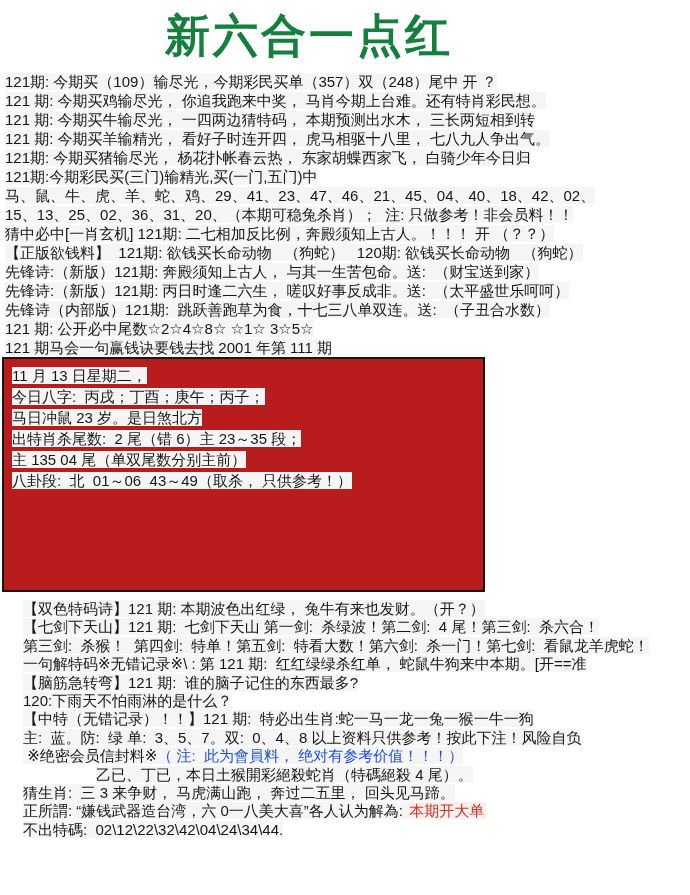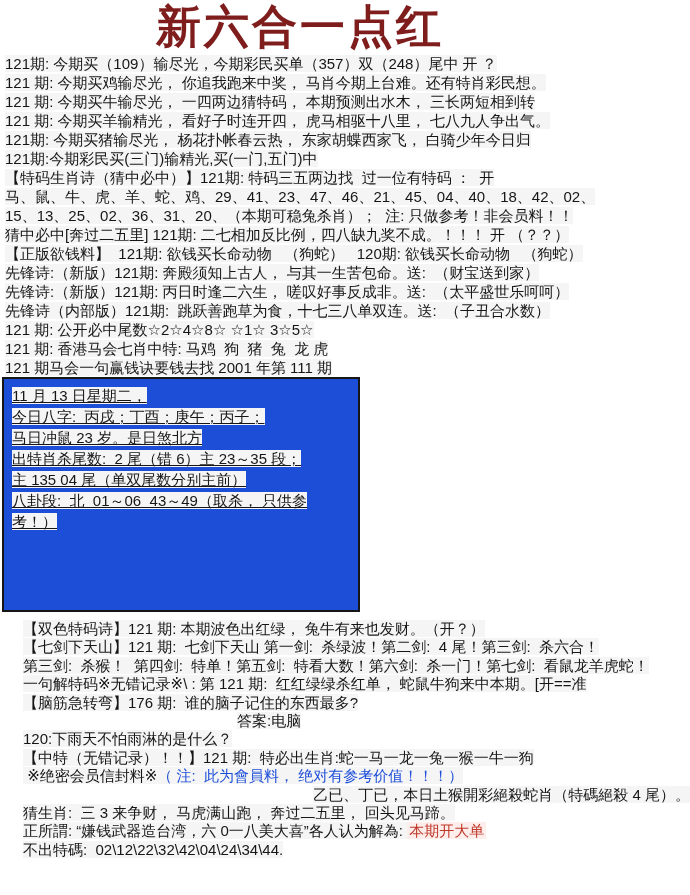--- a/index.html
+++ b/index.html
@@ -5,58 +5,57 @@
   html,body{margin:0;padding:0;background:#ffffff;}
   .page{
     position:relative;
     width:690px;height:895px;
     background:#ffffff;
     color:#161616;
     font-family:"Liberation Sans","DejaVu Sans",sans-serif;
     overflow:hidden;
   }
   .title{
-    margin:0;
+    margin:9px;
     padding-top:1px;
     width:600px;
     text-align:center;
     font-family:"Liberation Serif","DejaVu Serif",serif;
     font-weight:bold;
     font-size:45px;
     line-height:53px;
     letter-spacing:3px;
-    color:#7f1d1d;
+    color:#15803d;
   }
   .line{
     font-size:15px;
     line-height:19px;
     padding-left:5px;
     white-space:pre-wrap;
   }
   .b-line{
     font-size:15px;
     line-height:18.4px;
     padding-left:23px;
     white-space:pre-wrap;
   }
   .t{background:#f5f5f5;margin-top:7px;}
   .almanac-box{
     box-sizing:border-box;
-    width:358px;
+    width:483px;
     height:235px;
     margin-left:2px;
     border:2px solid #161616;
     padding:6px 6px 0 6px;
-    background:#1d4ed8;
-    text-decoration:underline;
+    background:#b91c1c;
   }
   .almanac-box .line{line-height:21px;padding-left:2px;}
   .after-box{margin-top:8px;}
   .indent-answer{padding-left:237px;}
-  .indent-yisi{padding-left:96px;text-align:right;}
+  .indent-yisi{padding-left:96px;}
   .blue{color:#1d4ed8;}
   .red-badge{
     color:#c0392b;
     background:#fdeeec;
     padding:0 2px;
   }
 </style>
 </head>
 <body>
 
@@ -64,54 +63,52 @@
 
   <h1 class="title">新六合一点红</h1>
 
   <div class="line"><span class="t">121期: 今期买（109）输尽光，今期彩民买单（357）双（248）尾中 开 ？</span></div>
   <div class="line"><span class="t">121 期: 今期买鸡输尽光， 你追我跑来中奖， 马肖今期上台难。还有特肖彩民想。</span></div>
   <div class="line"><span class="t">121 期: 今期买牛输尽光， 一四两边猜特码， 本期预测出水木， 三长两短相到转</span></div>
   <div class="line"><span class="t">121 期: 今期买羊输精光， 看好子时连开四， 虎马相驱十八里， 七八九人争出气。</span></div>
   <div class="line"><span class="t">121期: 今期买猪输尽光， 杨花扑帐春云热， 东家胡蝶西家飞， 白骑少年今日归</span></div>
   <div class="line"><span class="t">121期:今期彩民买(三门)输精光,买(一门,五门)中</span></div>
 
-  <div class="line"><span class="t">【特码生肖诗（猜中必中）】121期: 特码三五两边找  过一位有特码 ：  开</span></div>
   <div class="line"><span class="t">马、鼠、牛、虎、羊、蛇、鸡、29、41、23、47、46、21、45、04、40、18、42、02、</span></div>
   <div class="line"><span class="t">15、13、25、02、36、31、20、（本期可稳兔杀肖）；  注: 只做参考！非会员料！！</span></div>
-  <div class="line"><span class="t">猜中必中[奔过二五里] 121期: 二七相加反比例，四八缺九奖不成。！！！ 开 （？？）</span></div>
+  <div class="line"><span class="t">猜中必中[一肖玄机] 121期: 二七相加反比例，奔殿须知上古人。！！！ 开 （？？）</span></div>
 
   <div class="line"><span class="t">【正版欲钱料】  121期: 欲钱买长命动物   （狗蛇）   120期: 欲钱买长命动物   （狗蛇）</span></div>
 
   <div class="line"><span class="t">先锋诗:（新版）121期: 奔殿须知上古人， 与其一生苦包命。送:  （财宝送到家）</span></div>
   <div class="line"><span class="t">先锋诗:（新版）121期: 丙日时逢二六生， 嗟叹好事反成非。送:  （太平盛世乐呵呵）</span></div>
   <div class="line"><span class="t">先锋诗（内部版）121期:  跳跃善跑草为食，十七三八单双连。送:  （子丑合水数）</span></div>
 
   <div class="line"><span class="t">121 期: 公开必中尾数☆2☆4☆8☆ ☆1☆ 3☆5☆</span></div>
-  <div class="line"><span class="t">121 期: 香港马会七肖中特: 马鸡  狗  猪  兔  龙 虎</span></div>
   <div class="line"><span class="t">121 期马会一句赢钱诀要钱去找 2001 年第 111 期</span></div>
 
   <div class="almanac-box">
     <div class="line"><span class="t">11 月 13 日星期二，</span></div>
     <div class="line"><span class="t">今日八字:  丙戌；丁酉；庚午；丙子；</span></div>
     <div class="line"><span class="t">马日冲鼠 23 岁。是日煞北方</span></div>
     <div class="line"><span class="t">出特肖杀尾数:  2 尾（错 6）主 23～35 段；</span></div>
     <div class="line"><span class="t">主 135 04 尾（单双尾数分别主前）</span></div>
     <div class="line"><span class="t">八卦段:  北  01～06  43～49（取杀， 只供参考！）</span></div>
   </div>
 
   <div class="after-box">
     <div class="b-line"><span class="t">【双色特码诗】121 期: 本期波色出红绿， 兔牛有来也发财。（开？）</span></div>
     <div class="b-line"><span class="t">【七剑下天山】121 期:  七剑下天山 第一剑:  杀绿波！第二剑:  4 尾！第三剑:  杀六合！</span></div>
     <div class="b-line"><span class="t">第三剑:  杀猴！  第四剑:  特单！第五剑:  特看大数！第六剑:  杀一门！第七剑:  看鼠龙羊虎蛇！</span></div>
     <div class="b-line"><span class="t">一句解特码※无错记录※\ : 第 121 期:  红红绿绿杀红单， 蛇鼠牛狗来中本期。[开==准</span></div>
-    <div class="b-line"><span class="t">【脑筋急转弯】176 期:  谁的脑子记住的东西最多?</span></div>
+    <div class="b-line"><span class="t">【脑筋急转弯】121 期:  谁的脑子记住的东西最多?</span></div>
 
-    <div class="b-line indent-answer"><span class="t">答案:电脑</span></div>
     <div class="b-line"><span class="t">120:下雨天不怕雨淋的是什么？</span></div>
     <div class="b-line"><span class="t">【中特（无错记录）！！】121 期:  特必出生肖:蛇一马一龙一兔一猴一牛一狗</span></div>
+    <div class="b-line"><span class="t">主:  蓝。防:  绿 单:  3、5、7。双:  0、4、8 以上资料只供参考！按此下注！风险自负</span></div>
 
     <div class="b-line"><span class="t"> ※绝密会员信封料※</span><span class="t blue">（ 注:  此为會員料， 绝对有参考价值！！！）</span></div>
 
     <div class="b-line indent-yisi"><span class="t">乙已、丁已，本日土猴開彩絕殺蛇肖（特碼絕殺 4 尾）。</span></div>
     <div class="b-line"><span class="t">猜生肖:  三 3 来争财， 马虎满山跑， 奔过二五里， 回头见马蹄。</span></div>
 
     <div class="b-line"><span class="t">正所謂: “嫌钱武器造台湾，六 0一八美大喜”各人认为解為: </span><span class="red-badge">本期开大单</span></div>
 
     <div class="b-line"><span class="t">不出特碼:  02\12\22\32\42\04\24\34\44.</span></div>
   </div>

